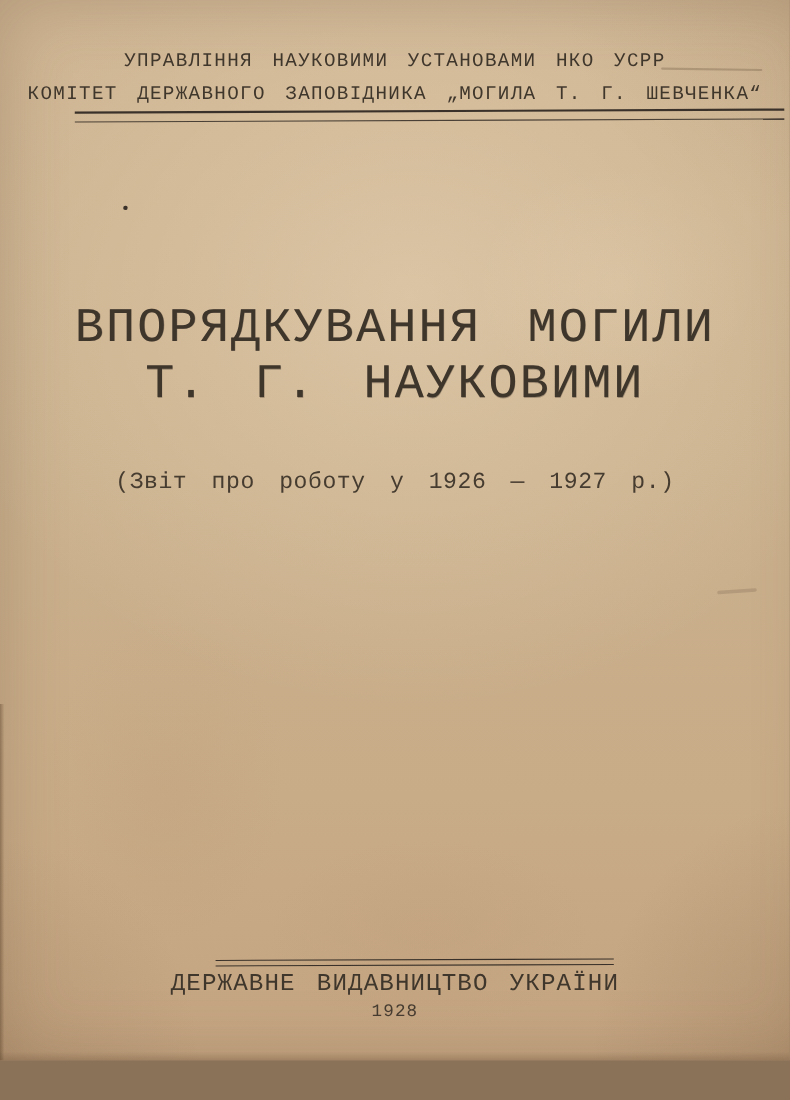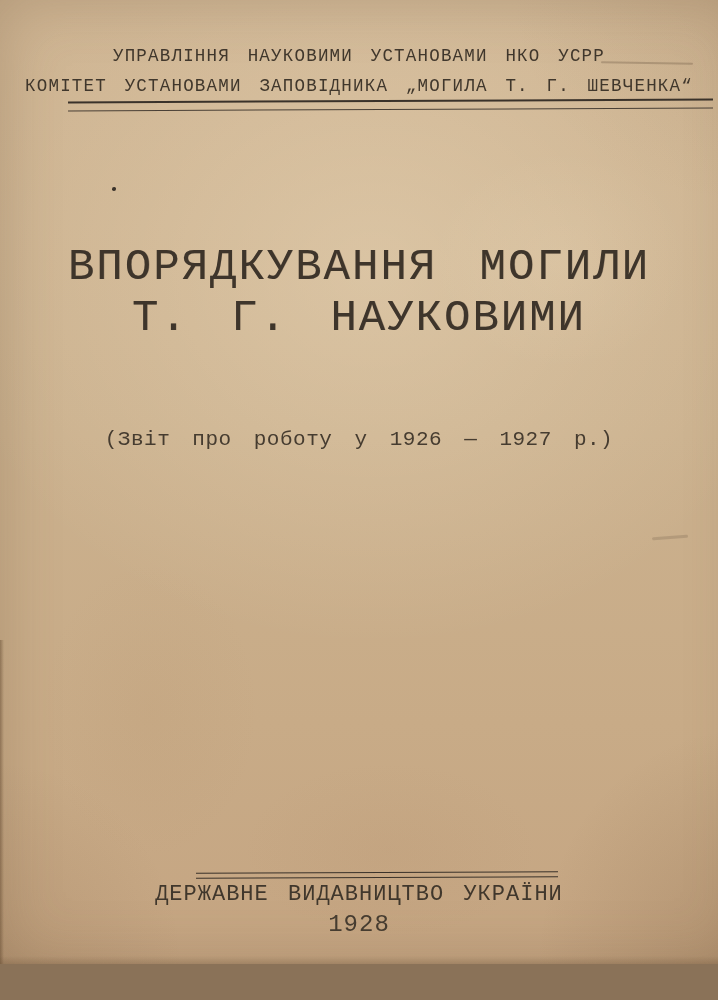--- a/index.html
+++ b/index.html
@@ -78,21 +78,21 @@
     position: absolute;
     left: 601px; top: 62px;
     width: 92px; height: 2px;
     background: rgba(100, 80, 60, 0.30);
     transform: rotate(0.8deg);
     border-radius: 1px;
   }
 
   .title {
     position: absolute;
-    left: 0; top: 242px;
+    left: 0; top: 274px;
     width: 718px;
     margin: 0;
     text-align: center;
     font-size: 44px;
     font-weight: normal;
     line-height: 51px;
     letter-spacing: 2px;
     word-spacing: 14px;
     color: #3e352b;
     text-shadow: 0.4px 0.4px 0 rgba(62,53,43,0.35);
@@ -129,21 +129,21 @@
     letter-spacing: 1px;
     word-spacing: 5px;
     color: #40372c;
     white-space: nowrap;
   }
   .year {
     position: absolute;
     left: 0; top: 911px;
     width: 718px;
     text-align: center;
-    font-size: 24px;
+    font-size: 16px;
     letter-spacing: 1px;
     color: #463c30;
   }
 
   .ink-speck {
     position: absolute;
     left: 112px; top: 187px;
     width: 4px; height: 4px;
     background: #3a322a;
     border-radius: 50% 40% 50% 45%;
@@ -163,21 +163,21 @@
 <div class="scan">
 
   <div class="stain s1"></div>
   <div class="stain s2"></div>
   <div class="stain s3"></div>
 
   <div class="org line1">УПРАВЛІННЯ НАУКОВИМИ УСТАНОВАМИ НКО УСРР</div>
 
   <div class="pencil-mark"></div>
 
-  <div class="org line2">КОМІТЕТ УСТАНОВАМИ ЗАПОВІДНИКА „МОГИЛА Т. Г. ШЕВЧЕНКА“</div>
+  <div class="org line2">КОМІТЕТ ДЕРЖАВНОГО ЗАПОВІДНИКА „МОГИЛА Т. Г. ШЕВЧЕНКА“</div>
 
   <div class="header-rule"></div>
 
   <div class="ink-speck"></div>
 
   <h1 class="title">
     <span class="tline">ВПОРЯДКУВАННЯ МОГИЛИ</span>
     <span class="tline">Т. Г. НАУКОВИМИ</span>
   </h1>
 

